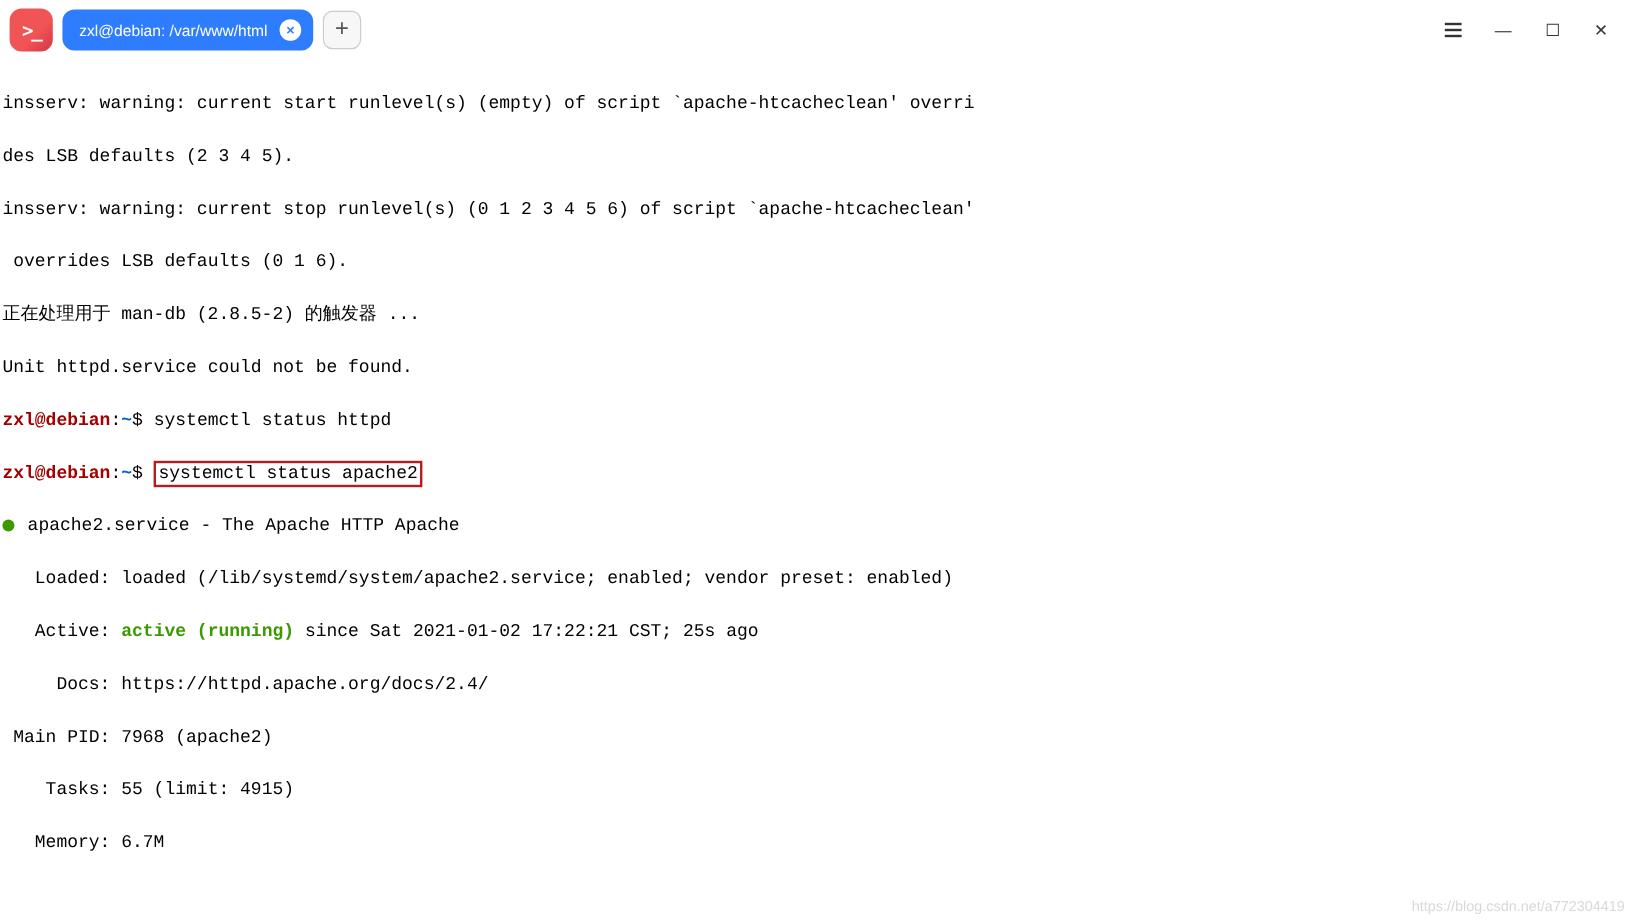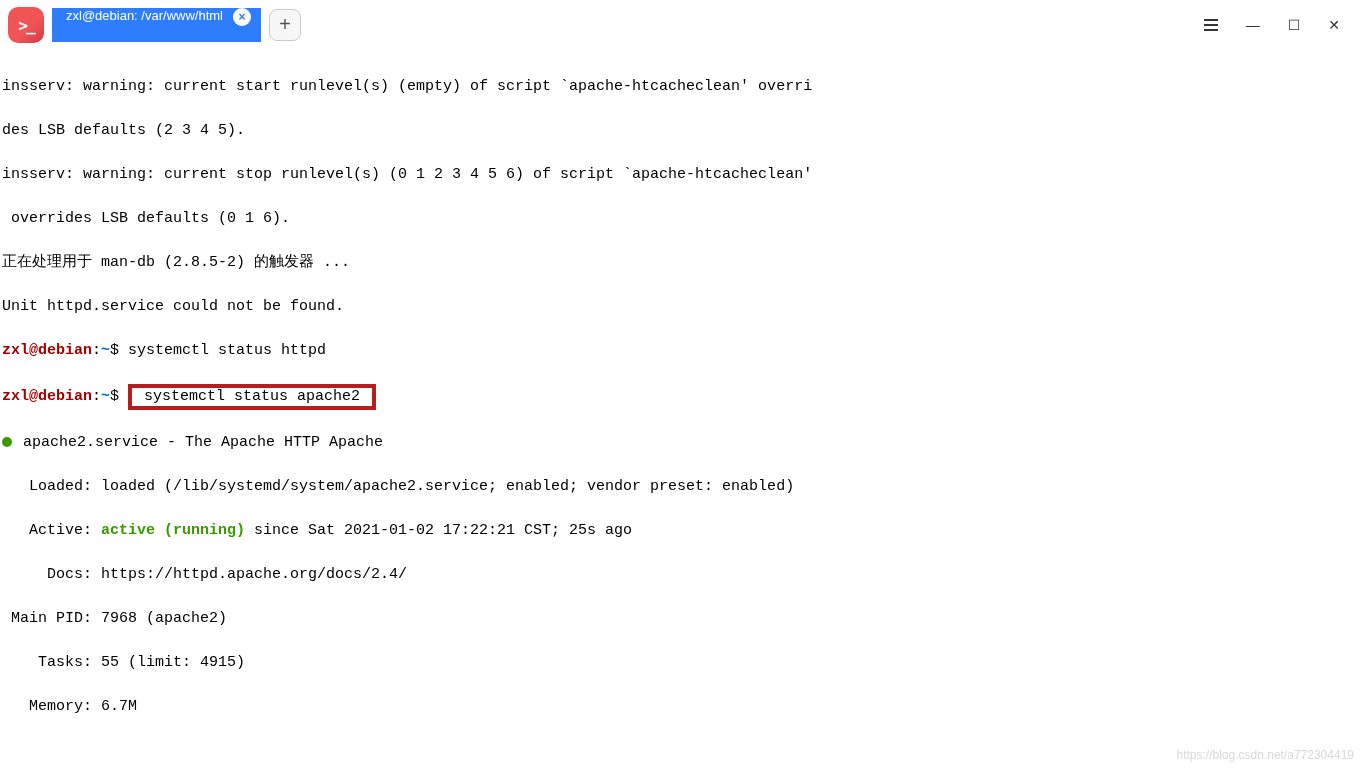--- a/index.html
+++ b/index.html
@@ -35,23 +35,24 @@
   }
   .app-icon::before {
     content: ">_";
     font-family: monospace;
     font-size: 16px;
     letter-spacing: -2px;
   }
   .tab {
     background: #2f7dff;
     color: #fff;
-    border-radius: 0;
+    border-radius: 10px;
     height: 34px;
     display: flex;
+    align-items: center;
     padding: 0 10px 0 14px;
     font-family: -apple-system, "Segoe UI", sans-serif;
     font-size: 13px;
     gap: 10px;
     max-width: 230px;
   }
   .tab-title {
     white-space: nowrap;
     overflow: hidden;
     text-overflow: ellipsis;
@@ -119,22 +120,22 @@
   .dot-green {
     display: inline-block;
     width: 10px;
     height: 10px;
     background: #3a9a00;
     border-radius: 50%;
     vertical-align: middle;
     margin-right: 2px;
   }
   .highlight {
-    border: 4px solid #b91c1c;
-    padding: 0 12px;
+    border: 2px solid #b91c1c;
+    padding: 0 2px;
     display: inline-block;
     line-height: 18px;
   }
   .watermark {
     position: absolute;
     bottom: 6px;
     right: 12px;
     color: #d8d8d8;
     font-family: sans-serif;
     font-size: 12px;

